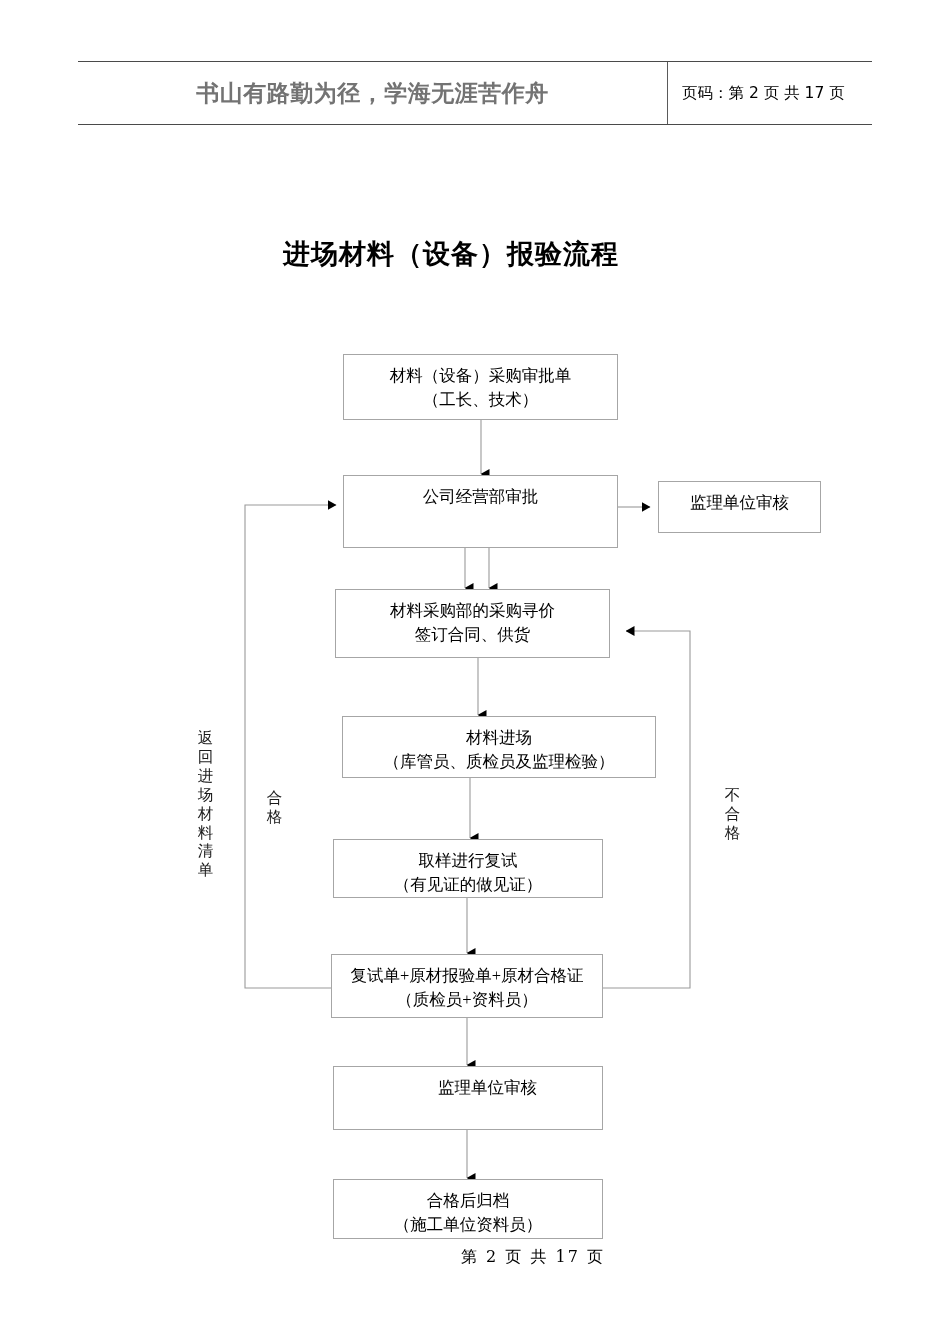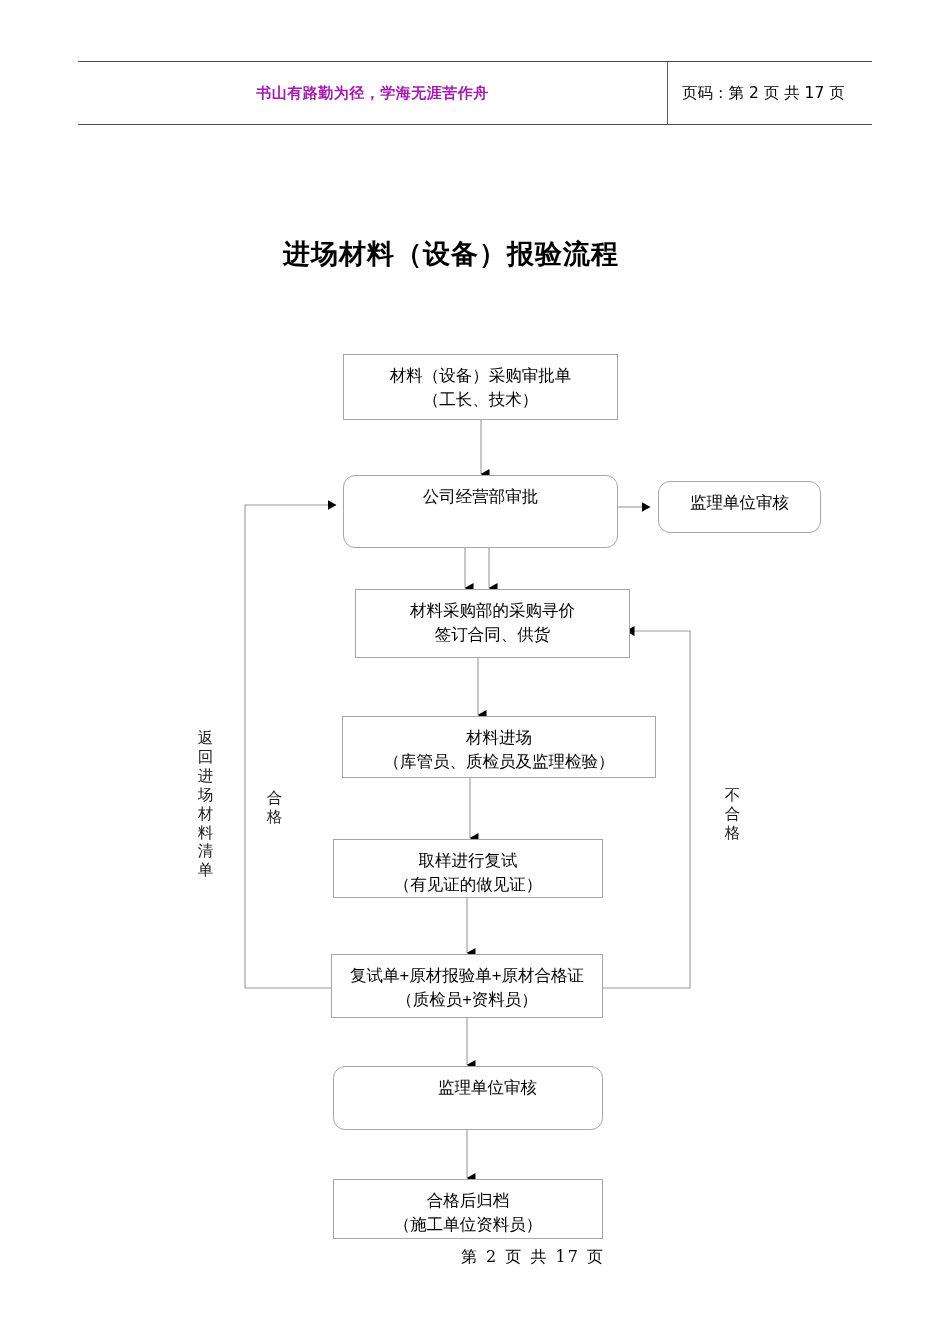--- a/index.html
+++ b/index.html
@@ -45,24 +45,24 @@
     font-size: 15.5px;
     line-height: 1.45;
     font-family: "DejaVu Sans", "Liberation Sans", sans-serif;
   }
   .hdr-mid {
     flex: 1;
     border-right: 1.2px solid #5a5a5a;
     align-items: center;
     justify-content: center;
     text-align: center;
-    color: #a21caf;
+    color: #737373;
     font-family: "DejaVu Serif", "Liberation Serif", serif;
     font-weight: bold;
-    font-size: 15px;
+    font-size: 23px;
     letter-spacing: 0.5px;
   }
   .hdr-right {
     width: 204px;
     font-size: 15.5px;
     padding-left: 14px;
   }
   .hdr-line { white-space: nowrap; }
 
   
@@ -91,28 +91,28 @@
   
   .node {
     position: absolute;
     border: 1px solid #a6a6a6;
     background: #ffffff;
     box-sizing: border-box;
     display: flex;
     align-items: flex-start;
     justify-content: center;
     padding-top: 9px;
-    font-family: Liberation Sans, sans-serif;
+    font-family: Liberation Serif, serif;
     font-size: 16.5px;
     line-height: 1.45;
     text-align: center;
     white-space: pre-line;
     z-index: 3;
   }
-  .node.single { align-items: flex-start; border-radius: 12px; }
+  .node.single { align-items: flex-start; }
 
   
   .vlabel {
     position: absolute;
     font-family: "DejaVu Serif", "Liberation Serif", serif;
     font-size: 15.5px;
     line-height: 1.22;
     letter-spacing: 1px;
     text-align: center;
     width: 20px;
@@ -191,21 +191,21 @@
   </g>
 </svg>
 
 <div class="node" style="left:343px; top:354px; width:275px; height:66px;">材料（设备）采购审批单
 （工长、技术）</div>
 
 <div class="node single" style="left:343px; top:475px; width:275px; height:73px;">公司经营部审批</div>
 
 <div class="node single" style="left:658px; top:481px; width:163px; height:52px;">监理单位审核</div>
 
-<div class="node" style="left:355px; top:589px; width:275px; height:69px;">材料采购部的采购寻价
+<div class="node" style="left:335px; top:589px; width:275px; height:69px;">材料采购部的采购寻价
 签订合同、供货</div>
 
 <div class="node" style="left:330px; top:716px; width:314px; height:62px;margin-left:12px;">材料进场
 （库管员、质检员及监理检验）</div>
 
 <div class="node" style="left:333px; top:839px; width:270px; height:59px;">取样进行复试
 （有见证的做见证）</div>
 
 <div class="node" style="left:331px; top:954px; width:272px; height:64px;">复试单+原材报验单+原材合格证
 （质检员+资料员）</div>

